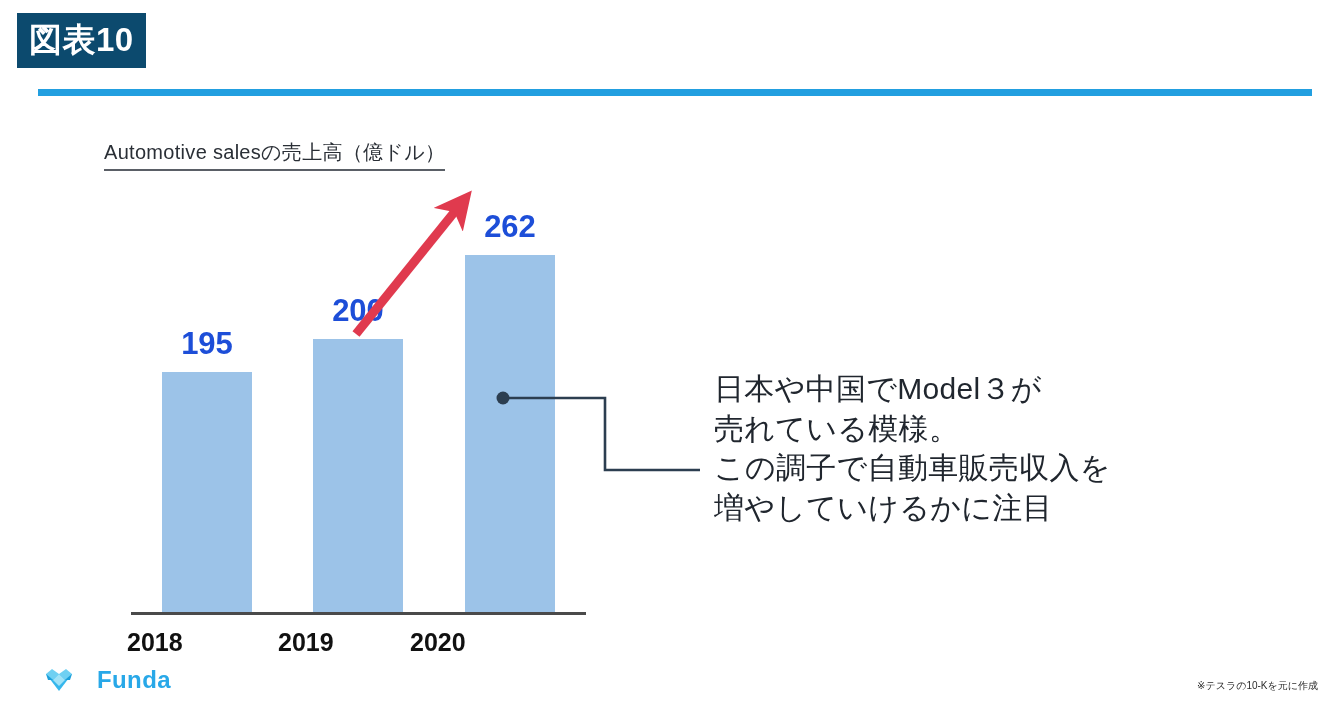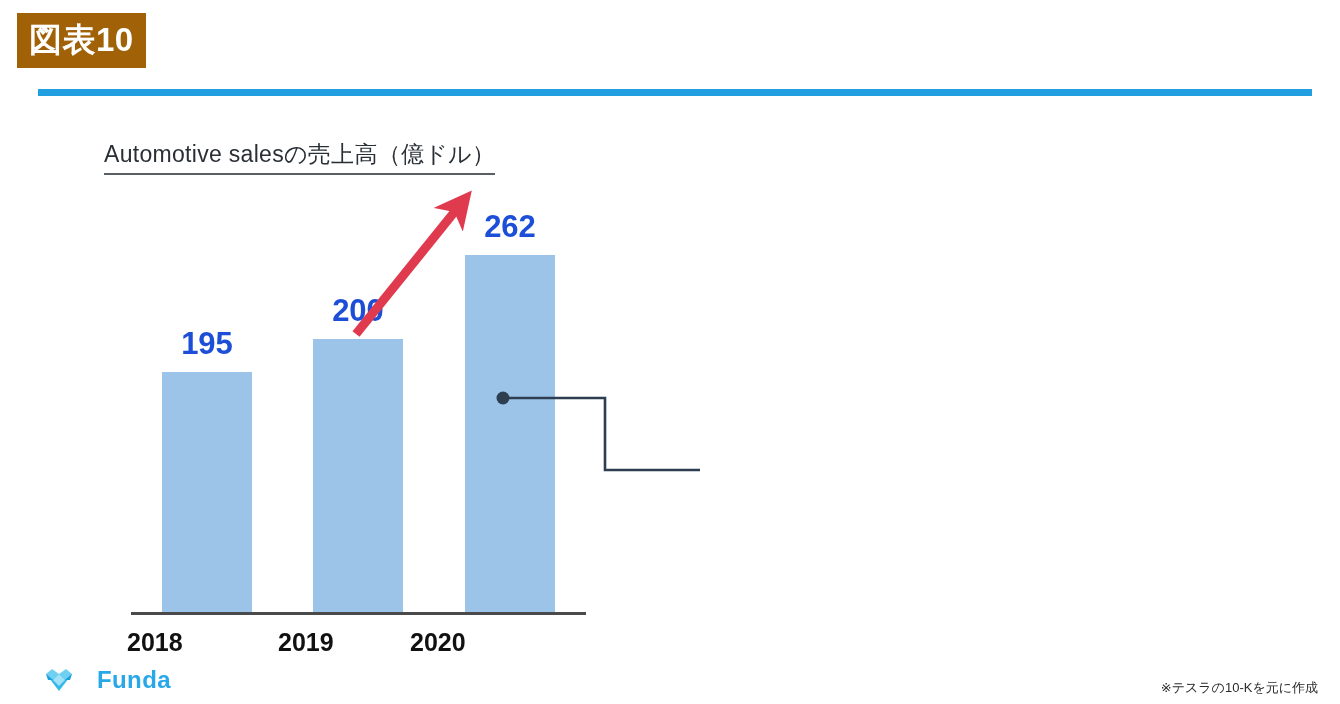--- a/index.html
+++ b/index.html
@@ -23,21 +23,21 @@
   
   .header-row {
     position: absolute;
     left: 17px;
     top: 13px;
     display: flex;
     align-items: center;
     height: 55px;
   }
   .fig-badge {
-    background: #a16207;
+    background: #0c4a6e;
     color: #ffffff;
     font-size: 33px;
     font-weight: 700;
     line-height: 1;
     padding: 10px 12px 12px 12px;
     letter-spacing: 0.5px;
     white-space: nowrap;
   }
   .header-title {
     margin-left: 16px;
@@ -55,21 +55,21 @@
     width: 1274px;
     height: 7px;
     background: #229FE0;
   }
 
   
   .chart-caption {
     position: absolute;
     left: 104px;
     top: 139px;
-    font-size: 23px;
+    font-size: 20px;
     color: #2a2f36;
     letter-spacing: 0.3px;
     white-space: nowrap;
     border-bottom: 2px solid #5a5f66;
     padding-bottom: 3px;
   }
 
   
   .plot {
     position: absolute;
@@ -134,21 +134,21 @@
     font-size: 24px;
     font-weight: 700;
     color: #28A8E8;
     letter-spacing: 0.4px;
     line-height: 1;
   }
   .source-note {
     position: absolute;
     right: 22px;
     top: 679px;
-    font-size: 13px;
+    font-size: 10px;
     color: #2b2b2b;
     white-space: nowrap;
   }
 </style>
 </head>
 <body>
 
 <div id="slide">
 
   <div class="header-row">
@@ -177,20 +177,24 @@
         <path d="M0,0 L4.2,2.1 L0,4.2 L1.1,2.1 Z" fill="#E03A4E"></path>
       </marker>
     </defs>
 
     <line x1="356" y1="334" x2="456" y2="210" stroke="#E03A4E" stroke-width="9" stroke-linecap="butt" marker-end="url(#arrowhead)"></line>
 
     <polyline points="503,398 605,398 605,470 700,470" fill="none" stroke="#2c3e50" stroke-width="2.6"></polyline>
     <circle cx="503" cy="398" r="6.5" fill="#2c3e50"></circle>
   </svg>
 
+  <div class="callout-text">日本や中国でModel３が
+売れている模様。
+この調子で自動車販売収入を
+増やしていけるかに注目</div>
 
   <div class="brand">
     <svg width="30" height="26" viewBox="0 0 30 26">
       <polygon points="2,7 28,7 15,24" fill="#36B7EC"></polygon>
       <polygon points="2,7 8,2 15,7 9,13" fill="#6FD0F2"></polygon>
       <polygon points="15,7 22,2 28,7 21,13" fill="#6FD0F2"></polygon>
       <polygon points="9,13 15,7 21,13 15,19" fill="#9FE2F7"></polygon>
       <polygon points="12,1 18,1 15,6" fill="#FFFFFF"></polygon>
       <polygon points="2,7 9,13 4,13" fill="#1C9FDA"></polygon>
       <polygon points="28,7 21,13 26,13" fill="#1C9FDA"></polygon>

